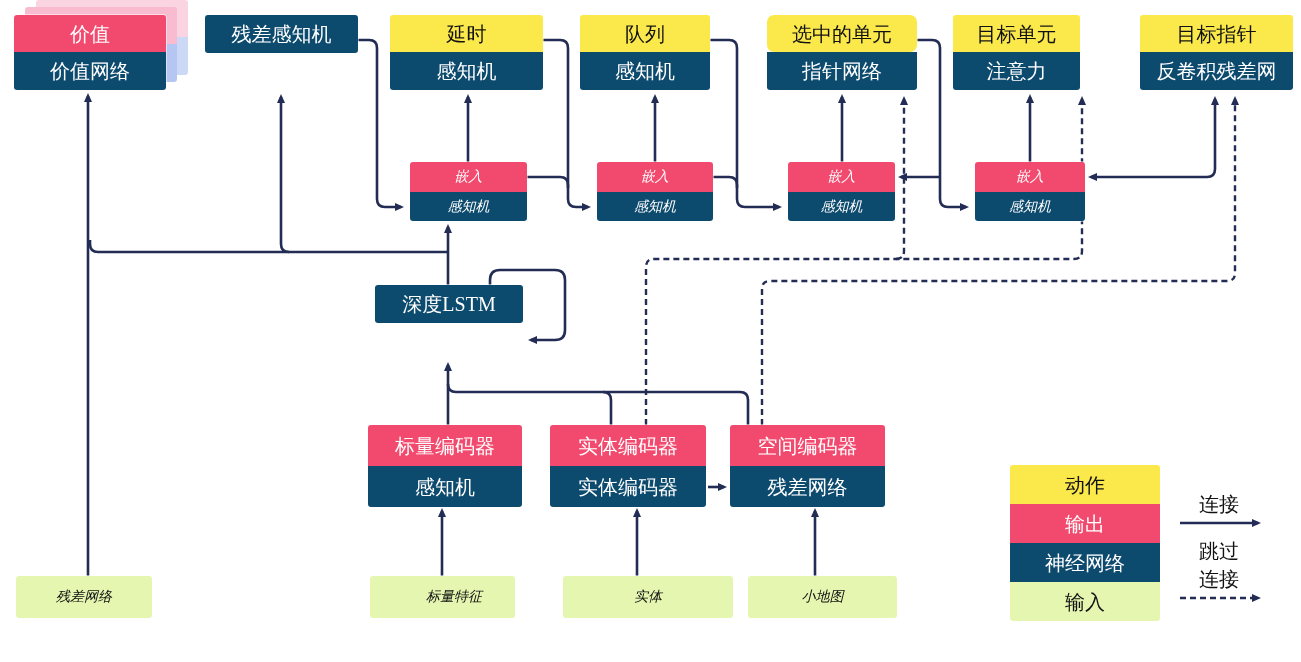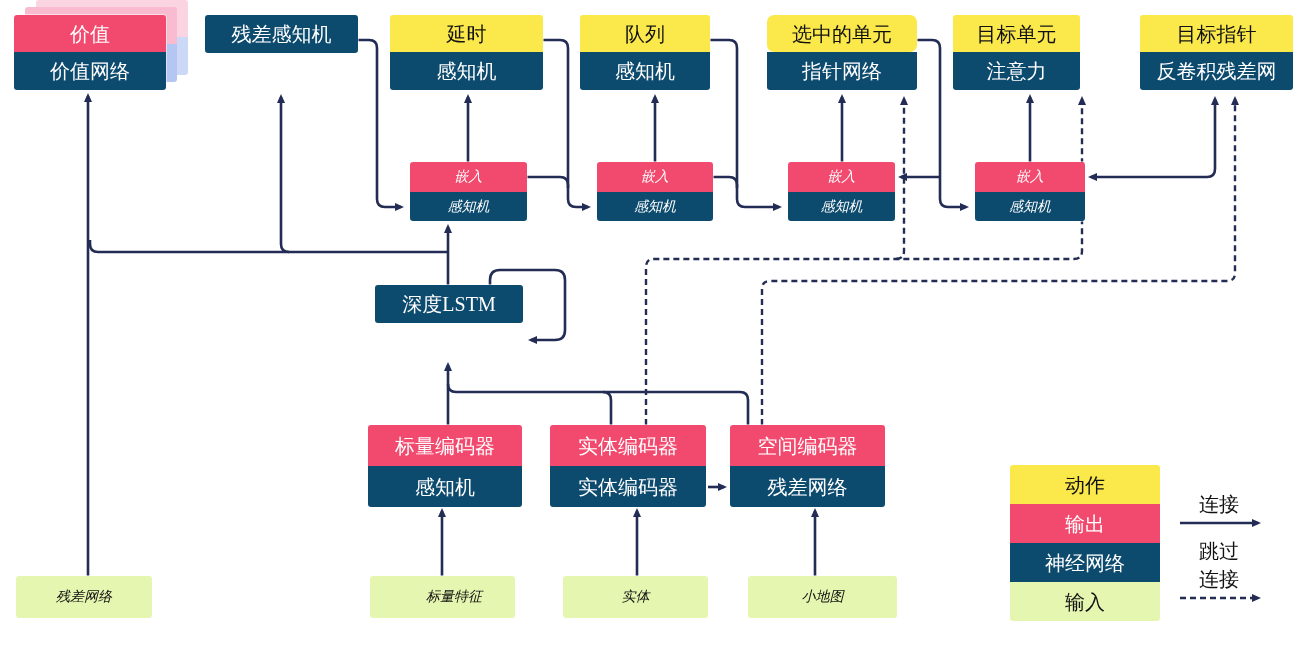--- a/index.html
+++ b/index.html
@@ -196,21 +196,21 @@
   <div class="node" style="left:16px;top:576px;width:136px;">
     <div class="row green f19" style="height:42px;">
         <span>残差网络</span>
       </div>
   </div>
   <div class="node" style="left:370px;top:576px;width:145px;">
     <div class="row green f19" style="height:42px;padding-left:23px;">
         <span>标量特征</span>
       </div>
   </div>
-  <div class="node" style="left:563px;top:576px;width:145px;">
+  <div class="node" style="left:563px;top:576px;width:170px;">
     <div class="row green f19" style="height:42px;">
         <span>实体</span>
       </div>
   </div>
   <div class="node" style="left:748px;top:576px;width:149px;">
     <div class="row green f19" style="height:42px;">
         <span>小地图</span>
       </div>
   </div>
 

